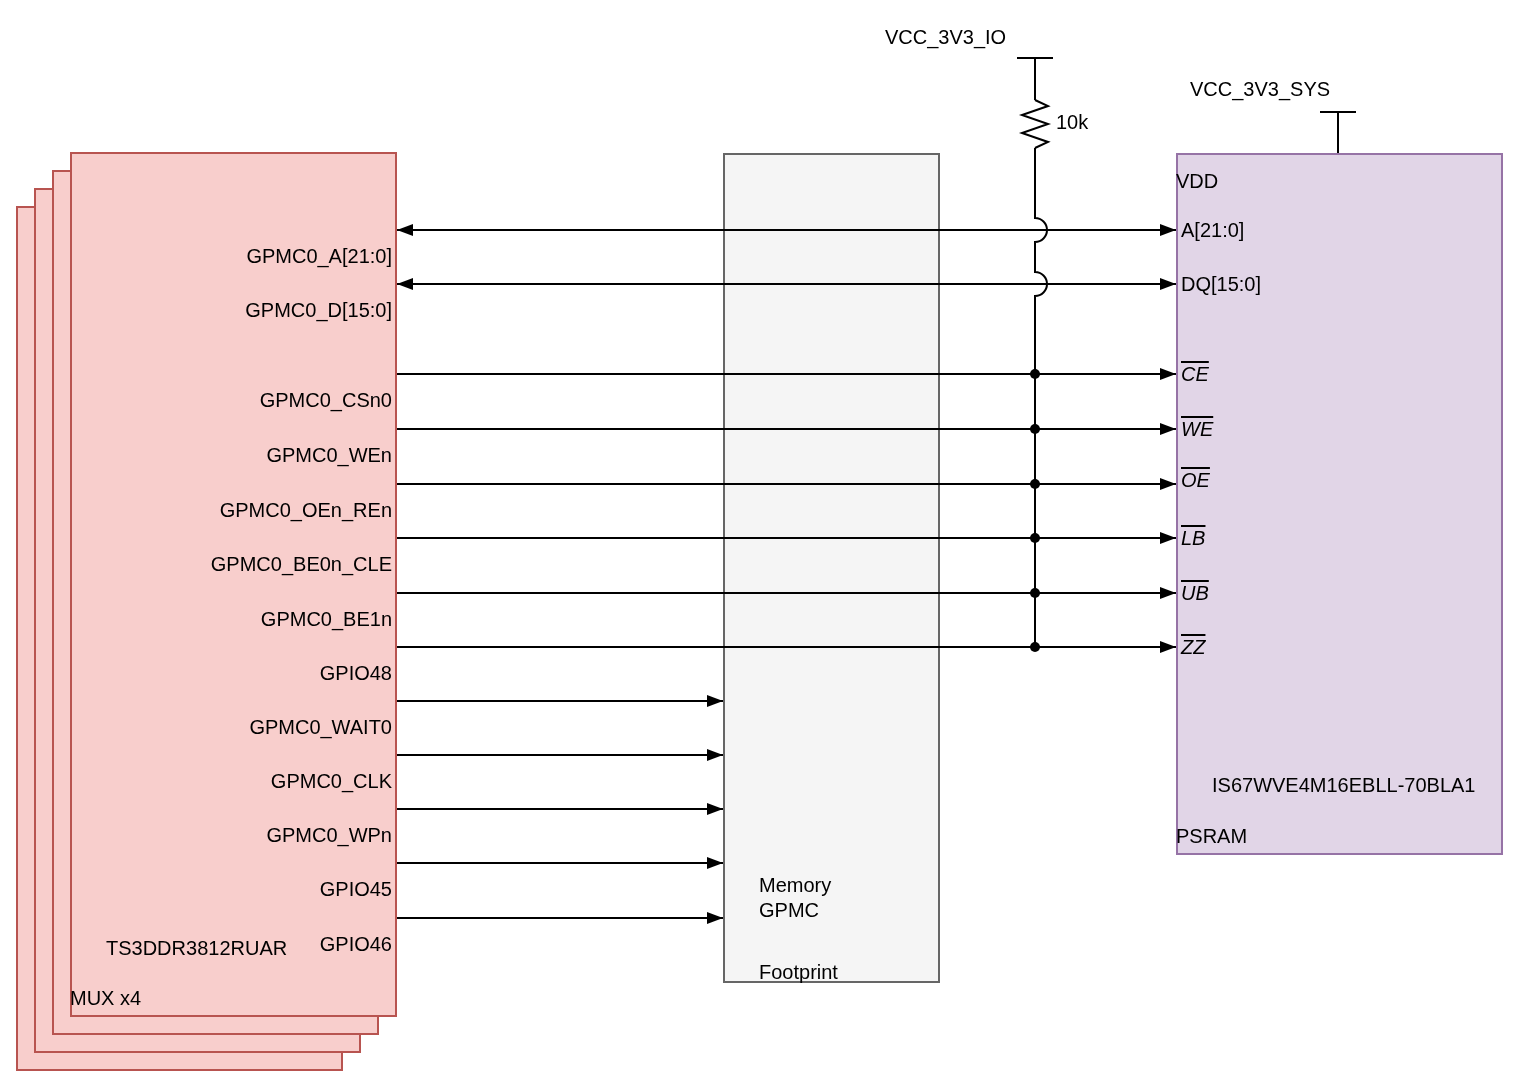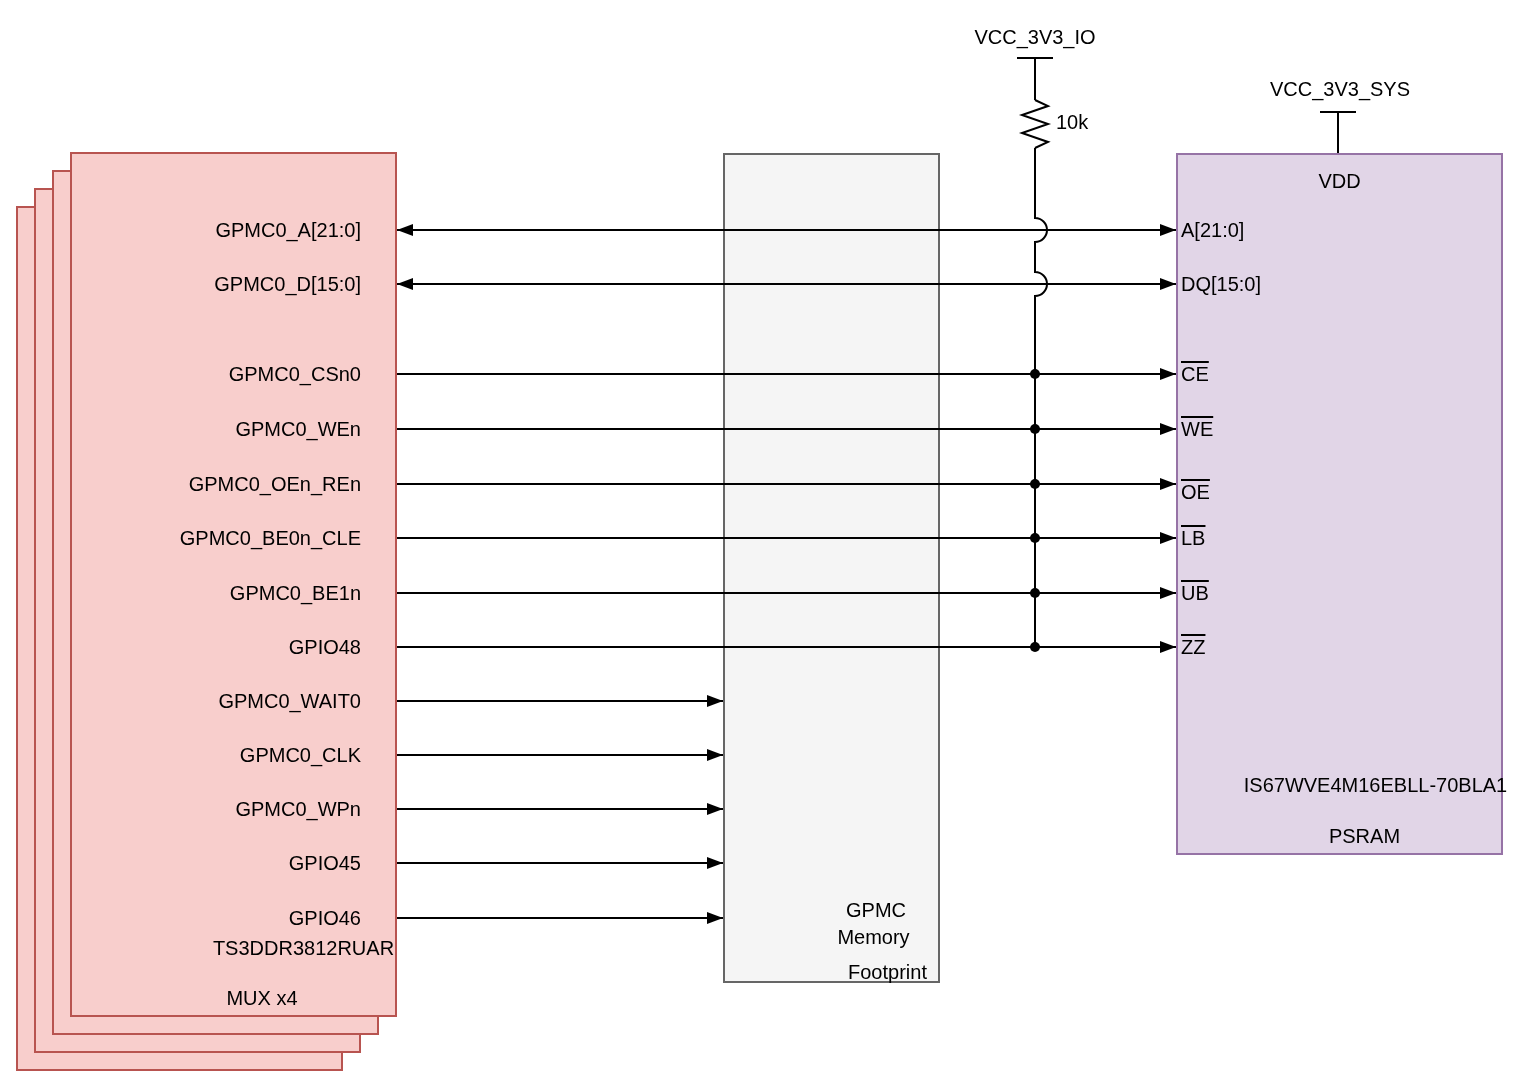--- a/index.html
+++ b/index.html
@@ -45,24 +45,24 @@
     fill: none;
   }
   .wires polygon, .wires circle { fill: var(--wire, #000); stroke: none; }
   .lbl {
     position: absolute;
     font-size: 20px;
     line-height: 1;
     white-space: nowrap;
     transform: translateY(-50%);
   }
-  .pin-left { right: 1152px; text-align: right; }
+  .pin-left { right: 1121px; text-align: right; margin-top: 26px; }
   .pin-right { left: 1181px; text-align: center; }
-  .active-low { text-decoration: overline; text-decoration-thickness: 2px; }
-  .ctr { text-align: center; }
+  .active-low { text-decoration: overline; text-decoration-thickness: 2px; font-style: italic; }
+  .ctr { }
   .bold { font-weight: normal; padding-left: 36px; }
 </style>
 </head>
 <body>
 
 <div class="stage">
 
   <div class="card c4"></div>
   <div class="card c3"></div>
   <div class="card c2"></div>
@@ -161,30 +161,30 @@
   <div class="lbl pin-left" style="top:701px">GPMC0_WAIT0</div>
   <div class="lbl pin-left" style="top:755px">GPMC0_CLK</div>
   <div class="lbl pin-left" style="top:809px">GPMC0_WPn</div>
   <div class="lbl pin-left" style="top:863px">GPIO45</div>
   <div class="lbl pin-left" style="top:918px">GPIO46</div>
 
   <div class="lbl pin-right" style="top:230px">A[21:0]</div>
   <div class="lbl pin-right" style="top:284px">DQ[15:0]</div>
   <div class="lbl pin-right active-low" style="top:374px">CE</div>
   <div class="lbl pin-right active-low" style="top:429px">WE</div>
-  <div class="lbl pin-right active-low" style="top:492px">OE</div>
+  <div class="lbl pin-right active-low" style="top:480px">OE</div>
   <div class="lbl pin-right active-low" style="top:538px">LB</div>
   <div class="lbl pin-right active-low" style="top:593px">UB</div>
   <div class="lbl pin-right active-low" style="top:647px">ZZ</div>
 
   <div class="lbl ctr bold" style="left:70px;width:395px;top:948px">TS3DDR3812RUAR</div>
   <div class="lbl ctr" style="left:70px;width:384px;top:998px">MUX x4</div>
 
   <div class="lbl ctr bold" style="left:723px;width:234px;top:910px">GPMC</div>
-  <div class="lbl ctr bold" style="left:723px;width:229px;top:937px">Memory</div>
+  <div class="lbl ctr bold" style="left:723px;width:229px;top:885px">Memory</div>
   <div class="lbl ctr bold" style="left:723px;width:257px;top:972px">Footprint</div>
 
   <div class="lbl ctr" style="left:1176px;width:327px;top:181px">VDD</div>
   <div class="lbl ctr bold" style="left:1176px;width:327px;top:785px">IS67WVE4M16EBLL-70BLA1</div>
   <div class="lbl ctr" style="left:1176px;width:377px;top:836px">PSRAM</div>
 
   <div class="lbl ctr" style="left:885px;width:300px;top:37px">VCC_3V3_IO</div>
   <div class="lbl" style="left:1056px;top:122px">10k</div>
   <div class="lbl ctr" style="left:1190px;width:300px;top:89px">VCC_3V3_SYS</div>
 

